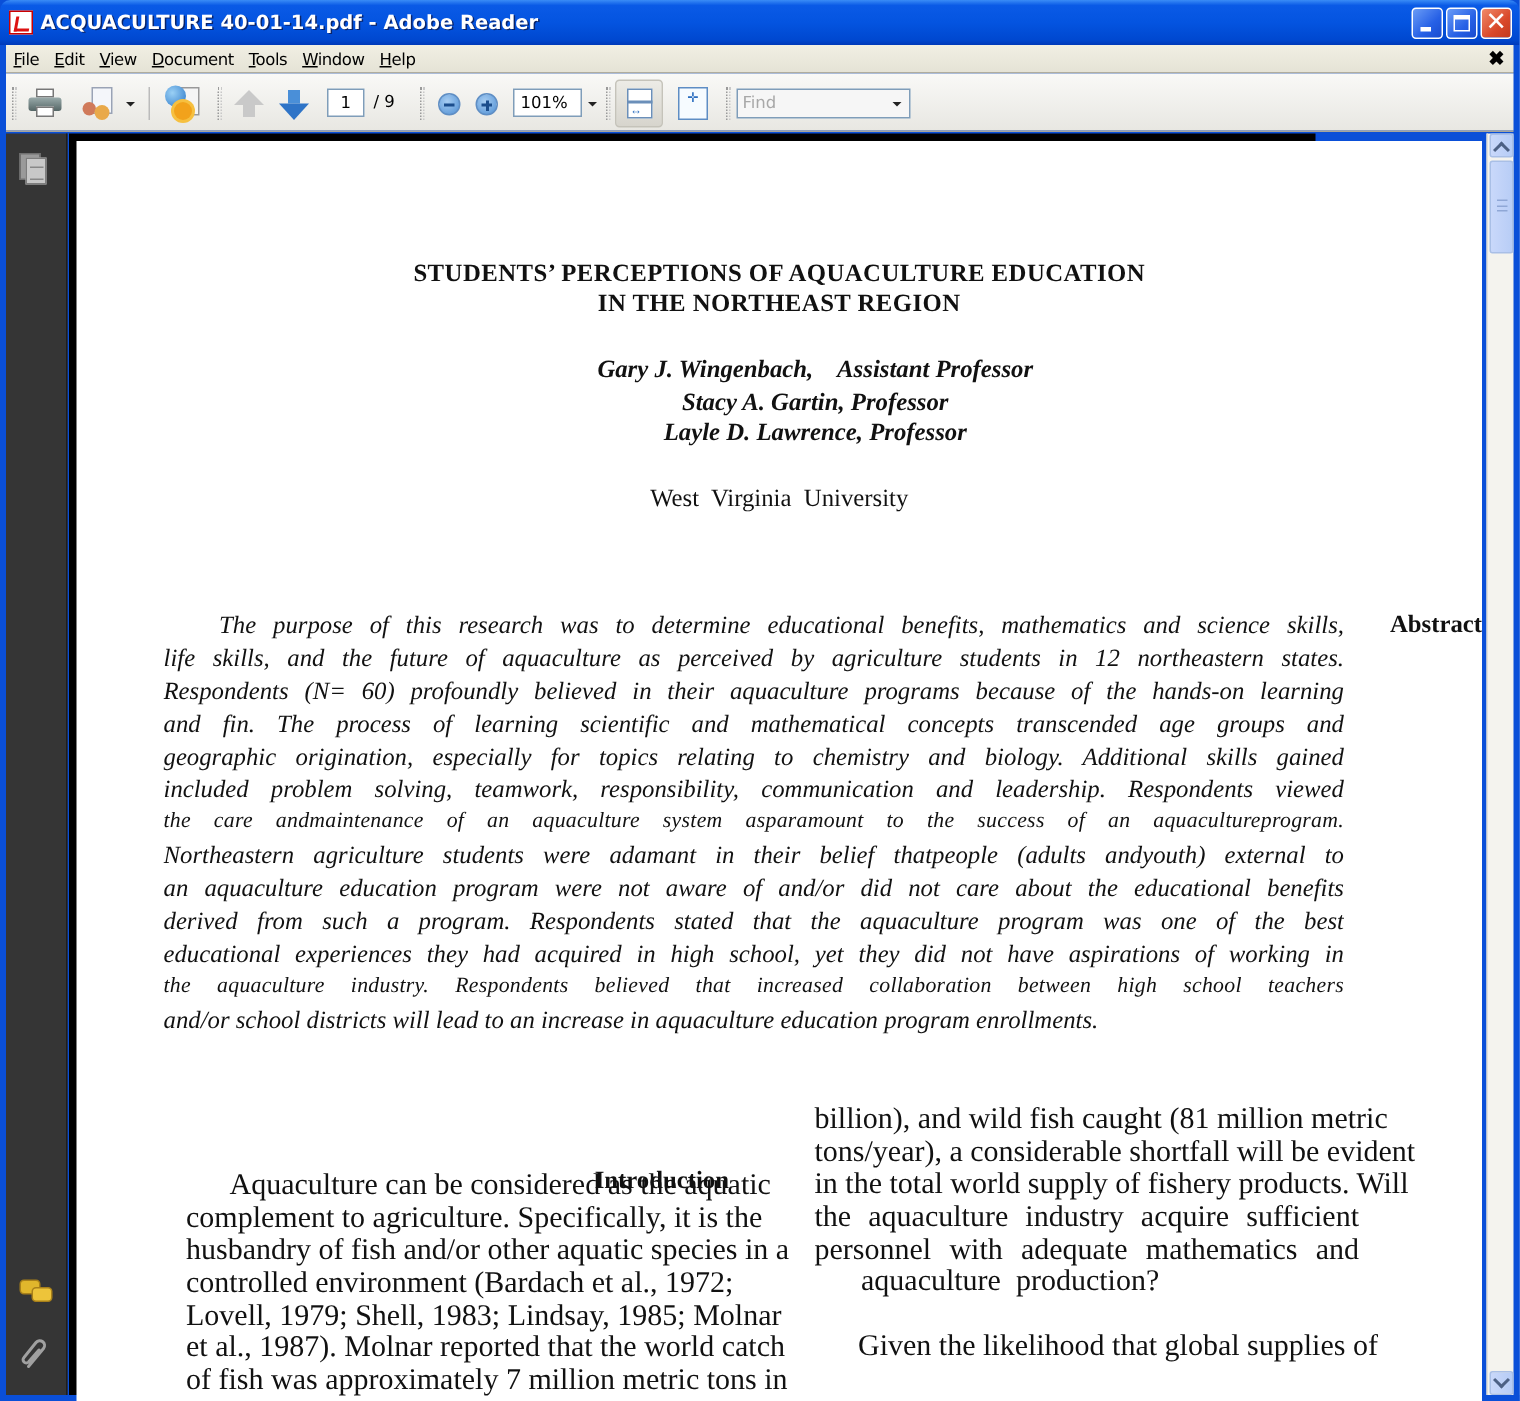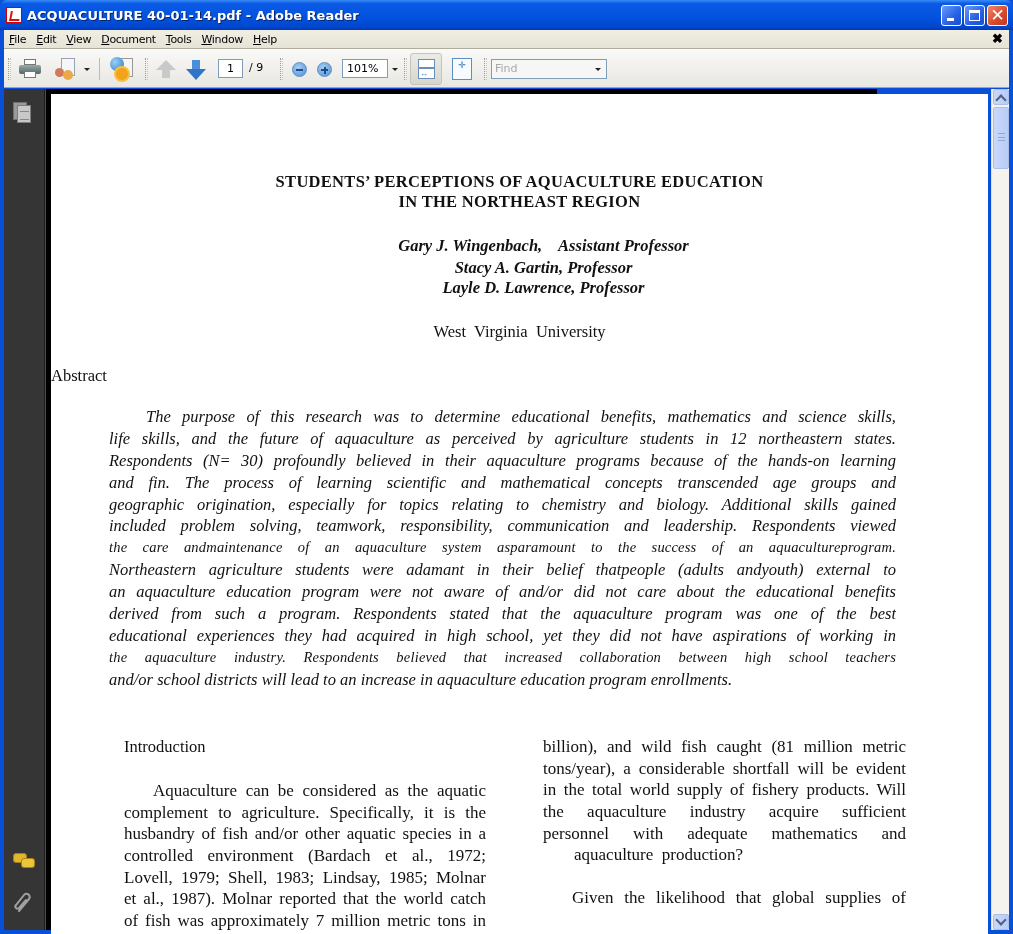--- a/index.html
+++ b/index.html
@@ -138,31 +138,31 @@
   .docarea {
     position: absolute; left: 46px; top: 89px; width: 831px; height: 841px; background: #000000;
   }
   .page {
     position: absolute; left: 5px; top: 5px; width: 937px; height: 860px; background: #fff;
     font-family: "Liberation Serif", serif; color: #111;
   }
   .p-title { position: absolute; left: 0; width: 937px; text-align: center; font-weight: bold; font-size: 16.5px; letter-spacing: 0.3px; }
   .p-author { position: absolute; left: 0; width: 937px; text-align: center; font-weight: bold; font-style: italic; font-size: 16.5px; margin-left: 24px; }
   .p-univ { position: absolute; left: 0; width: 937px; text-align: center; font-size: 16.5px; }
-  .p-head { position: absolute; text-align: left; font-weight: normal; font-size: 16.5px; }
+  .p-head { position: absolute; text-align: right; font-weight: bold; font-size: 16.5px; margin-top: 40px; }
   .abstract {
     position: absolute; left: 58px; top: 312px; width: 787px;
     font-family: "Liberation Serif", serif; font-style: italic; font-size: 16.5px; line-height: 21.9px;
   }
   .abstract .ln { display: block; text-align: justify; text-align-last: justify; white-space: nowrap; height: 21.9px; overflow: hidden; }
   .abstract .ln.last { text-align-last: left; }
   .abstract .ln.first { padding-left: 37px; }
   .abstract .ln.narrow { font-size: 14.5px; letter-spacing: 0.2px; }
   .col {
-    position: absolute; font-size: 17px; line-height: 21.7px; font-family: "Liberation Serif", serif;
+    position: absolute; font-size: 20px; line-height: 21.7px; font-family: "Liberation Serif", serif;
   }
   .col .ln { display: block; text-align: justify; text-align-last: justify; white-space: nowrap; height: 21.7px; }
   .col .ln.last { text-align-last: left; margin-left: 31px; }
   .col .ln.indent { padding-left: 29px; }
 
   
   .vscroll {
     position: absolute; left: 991px; top: 89px; width: 18px; height: 841px; background: #f4f3ee;
     border-left: 1px solid #e2e0d6;
   }
@@ -291,21 +291,21 @@
     <div class="p-title" style="top:98px">IN THE NORTHEAST REGION</div>
     <div class="p-author" style="top:142px; white-space:pre">Gary J. Wingenbach,    Assistant Professor</div>
     <div class="p-author" style="top:164px">Stacy A. Gartin, Professor</div>
     <div class="p-author" style="top:184px">Layle D. Lawrence, Professor</div>
     <div class="p-univ" style="top:228px; white-space:pre">West  Virginia  University</div>
     <div class="p-head" style="top:272px; left:0; width:937px">Abstract</div>
 
     <div class="abstract">
       <span class="ln first">The purpose of this research was to determine educational benefits, mathematics and science skills,</span>
       <span class="ln">life  skills, and the future of aquaculture as perceived by agriculture students in 12 northeastern states.</span>
-      <span class="ln">Respondents (N= 30) profoundly believed in their aquaculture programs because of the hands-on learning</span>
+      <span class="ln">Respondents (N= 60) profoundly believed in their aquaculture programs because of the hands-on learning</span>
       <span class="ln">and fin. The process of learning scientific and mathematical concepts transcended age groups and</span>
       <span class="ln">geographic origination, especially for topics relating to chemistry and biology. Additional skills gained</span>
       <span class="ln">included problem solving, teamwork, responsibility, communication and leadership. Respondents viewed</span>
       <span class="ln narrow">the care andmaintenance of an aquaculture system asparamount to the success of an aquacultureprogram.</span>
       <span class="ln">Northeastern agriculture students were adamant in their belief thatpeople (adults andyouth) external to</span>
       <span class="ln">an aquaculture education program were not aware of and/or  did not care about the educational benefits</span>
       <span class="ln">derived from such a program. Respondents stated that the aquaculture program was one of the best</span>
       <span class="ln">educational experiences they had acquired in high school, yet they did not have aspirations of working in</span>
       <span class="ln narrow">the aquaculture industry. Respondents believed that increased collaboration between high school teachers</span>
       <span class="ln last">and/or  school districts will lead to an increase in aquaculture education program enrollments.</span>

